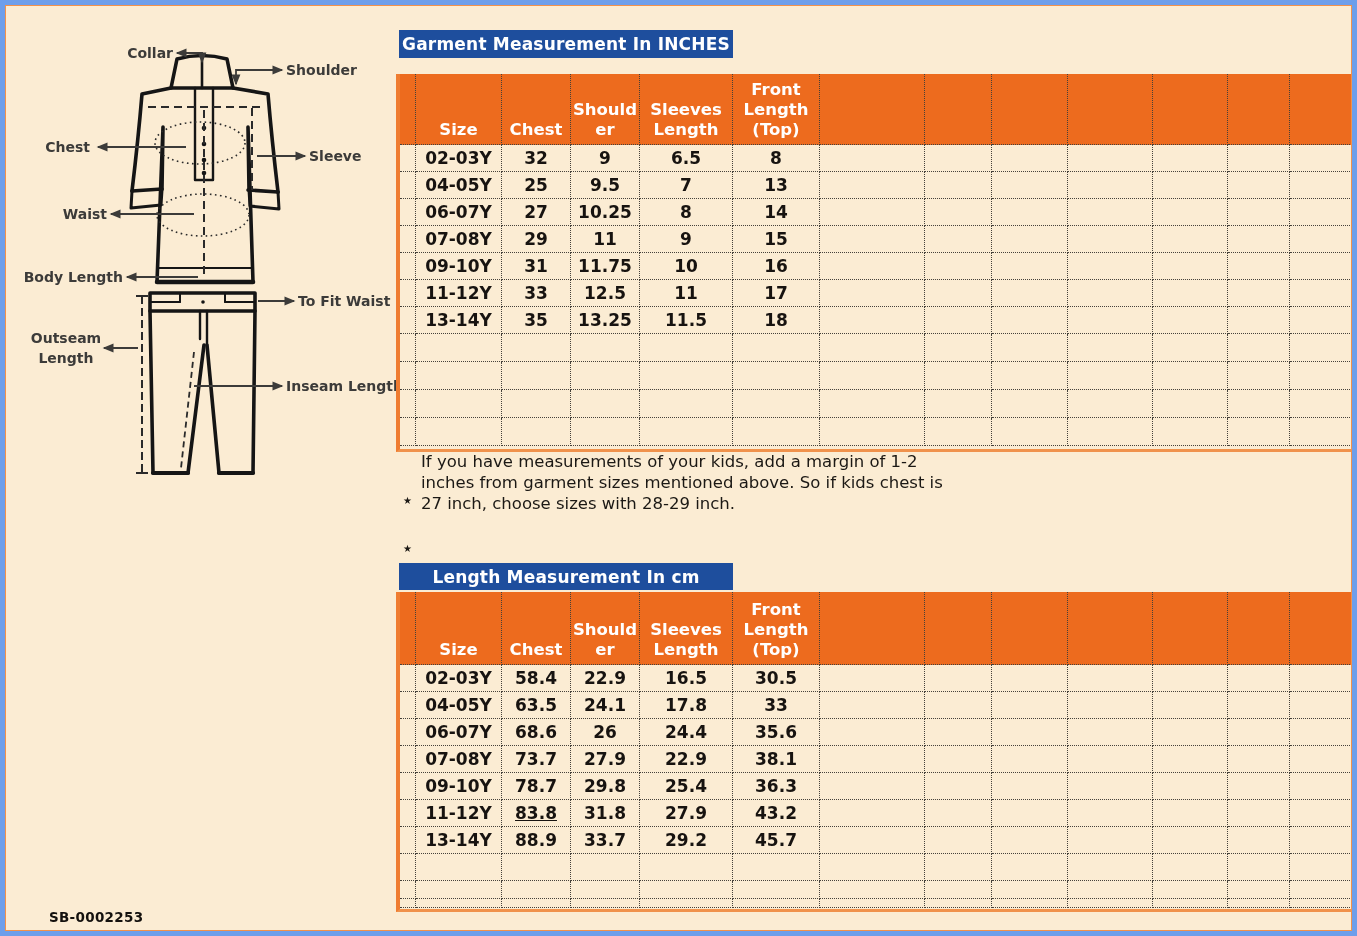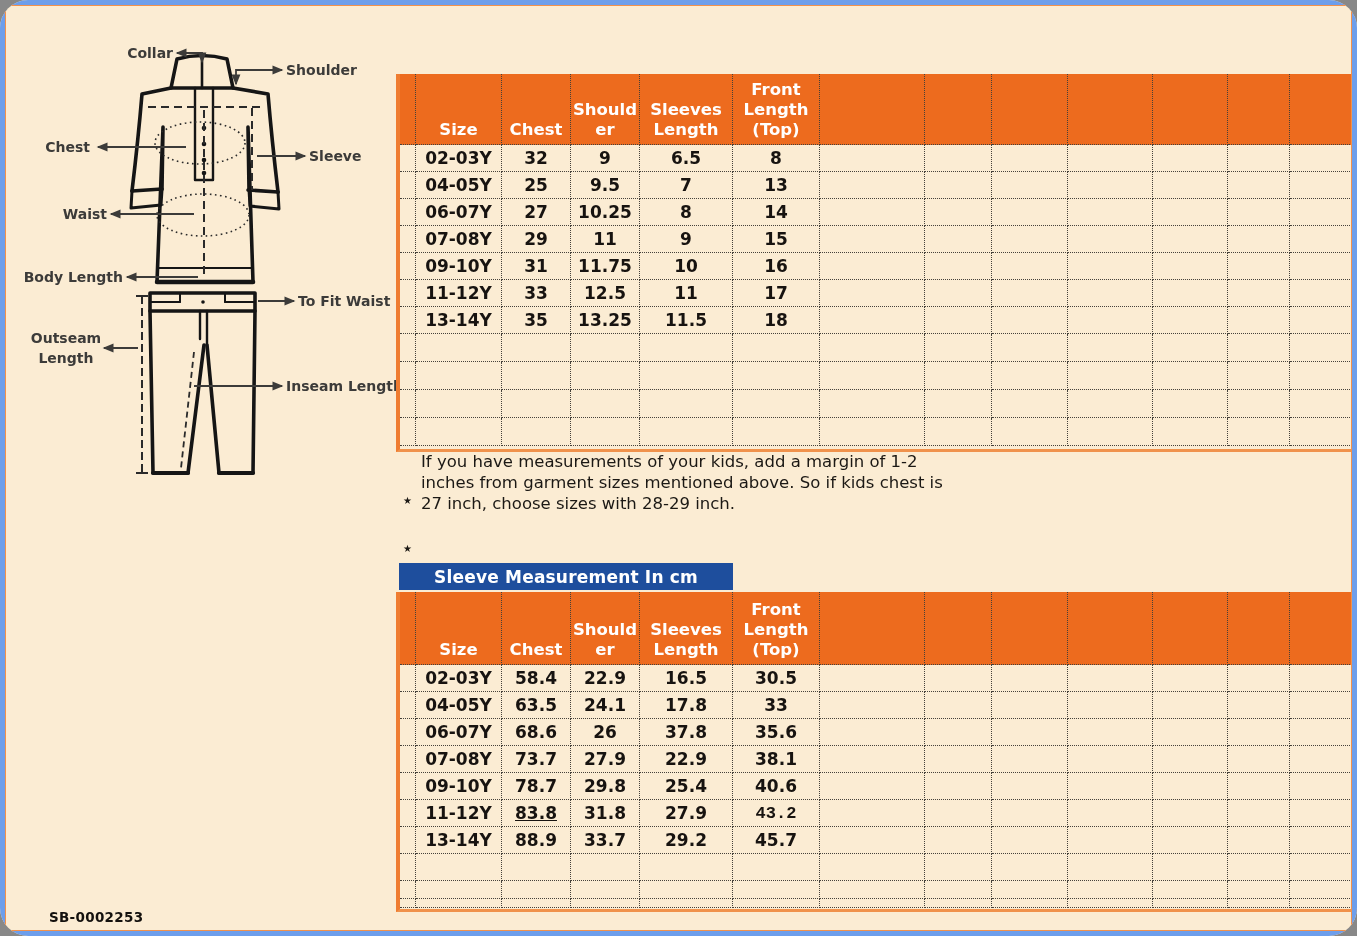--- a/index.html
+++ b/index.html
@@ -1,18 +1,18 @@
 <!DOCTYPE html>
 <html><head>
 <meta charset="utf-8">
 <style>
   html,body{margin:0;padding:0;background:#888;}
   .screen{
     position:relative;width:1357px;height:936px;background:#FBECD3;
-    font-family:"DejaVu Sans","Liberation Sans",sans-serif;overflow:hidden;border-radius:28px;
+    font-family:"DejaVu Sans","Liberation Sans",sans-serif;overflow:hidden;
   }
   .blue-frame{position:absolute;inset:0;border:5px solid #6D9EEB;pointer-events:none;z-index:60;box-sizing:border-box;}
   .orange-frame{position:absolute;inset:4px;border:2px solid #F2914B;pointer-events:none;z-index:59;box-sizing:border-box;}
 
   .title-box{
     position:absolute;left:399px;width:334px;background:#1E4E9D;color:#ffffff;
     font-weight:700;font-size:17px;display:flex;align-items:center;justify-content:center;
     letter-spacing:.2px;
   }
   #title-inches{top:30px;height:28px;}
@@ -130,20 +130,21 @@
     <text x="76" y="112" text-anchor="end">Chest</text>
     <text x="295" y="121" text-anchor="start">Sleeve</text>
     <text x="93" y="179" text-anchor="end">Waist</text>
     <text x="109" y="242" text-anchor="end">Body Length</text>
     <text x="284" y="266" text-anchor="start">To Fit Waist</text>
     <text x="52" y="303" text-anchor="middle">Outseam</text>
     <text x="52" y="323" text-anchor="middle">Length</text>
     <text x="272" y="351" text-anchor="start">Inseam Length</text>
   </svg>
 
+  <div class="title-box" id="title-inches">Garment Measurement In INCHES</div>
   <div class="sheet" id="table-inches" style="grid-template-columns: 16px 86px 69px 69px 93px 87px 105px 67px 76px 85px 75px 62px 70px;">
       <div class="hc" style="height: 71px;"></div>
       <div class="hc" style="height: 71px;">Size</div>
       <div class="hc" style="height: 71px;">Chest</div>
       <div class="hc" style="height: 71px;">Shoulder</div>
       <div class="hc" style="height: 71px;">Sleeves Length</div>
       <div class="hc" style="height: 71px;">Front Length (Top)</div>
       <div class="hc" style="height: 71px;"></div>
       <div class="hc" style="height: 71px;"></div>
       <div class="hc" style="height: 71px;"></div>
@@ -297,21 +298,21 @@
     </div>
 
   <div class="note" id="note-1">
     <span class="star">★</span>
     <span class="note-text">If you have measurements of your kids, add a margin of 1-2 inches from garment sizes mentioned above. So if kids chest is 27 inch, choose sizes with 28-29 inch.</span>
   </div>
   <div class="note" id="note-2">
     <span class="star">★</span>
   </div>
 
-  <div class="title-box" id="title-cm">Sleeve Measurement In cm</div>
+  <div class="title-box" id="title-cm">Length Measurement In cm</div>
   <div class="sheet" id="table-cm" style="grid-template-columns: 16px 86px 69px 69px 93px 87px 105px 67px 76px 85px 75px 62px 70px;">
       <div class="hc" style="height: 73px;"></div>
       <div class="hc" style="height: 73px;">Size</div>
       <div class="hc" style="height: 73px;">Chest</div>
       <div class="hc" style="height: 73px;">Shoulder</div>
       <div class="hc" style="height: 73px;">Sleeves Length</div>
       <div class="hc" style="height: 73px;">Front Length (Top)</div>
       <div class="hc" style="height: 73px;"></div>
       <div class="hc" style="height: 73px;"></div>
       <div class="hc" style="height: 73px;"></div>
@@ -342,21 +343,21 @@
       <div class="dc" style="height: 27px;"></div>
       <div class="dc" style="height: 27px;"></div>
       <div class="dc" style="height: 27px;"></div>
       <div class="dc" style="height: 27px;"></div>
       <div class="dc" style="height: 27px;"></div>
       <div class="dc" style="height: 27px;"></div>
       <div class="dc" style="height: 27px;"></div>
       <div class="dc" style="height: 27px;">06-07Y</div>
       <div class="dc" style="height: 27px;">68.6</div>
       <div class="dc" style="height: 27px;">26</div>
-      <div class="dc" style="height: 27px;">37.8</div>
+      <div class="dc" style="height: 27px;">24.4</div>
       <div class="dc" style="height: 27px;">35.6</div>
       <div class="dc" style="height: 27px;"></div>
       <div class="dc" style="height: 27px;"></div>
       <div class="dc" style="height: 27px;"></div>
       <div class="dc" style="height: 27px;"></div>
       <div class="dc" style="height: 27px;"></div>
       <div class="dc" style="height: 27px;"></div>
       <div class="dc" style="height: 27px;"></div>
       <div class="dc" style="height: 27px;"></div>
       <div class="dc" style="height: 27px;">07-08Y</div>
@@ -369,34 +370,34 @@
       <div class="dc" style="height: 27px;"></div>
       <div class="dc" style="height: 27px;"></div>
       <div class="dc" style="height: 27px;"></div>
       <div class="dc" style="height: 27px;"></div>
       <div class="dc" style="height: 27px;"></div>
       <div class="dc" style="height: 27px;"></div>
       <div class="dc" style="height: 27px;">09-10Y</div>
       <div class="dc" style="height: 27px;">78.7</div>
       <div class="dc" style="height: 27px;">29.8</div>
       <div class="dc" style="height: 27px;">25.4</div>
-      <div class="dc" style="height: 27px;">40.6</div>
+      <div class="dc" style="height: 27px;">36.3</div>
       <div class="dc" style="height: 27px;"></div>
       <div class="dc" style="height: 27px;"></div>
       <div class="dc" style="height: 27px;"></div>
       <div class="dc" style="height: 27px;"></div>
       <div class="dc" style="height: 27px;"></div>
       <div class="dc" style="height: 27px;"></div>
       <div class="dc" style="height: 27px;"></div>
       <div class="dc" style="height: 27px;"></div>
       <div class="dc" style="height: 27px;">11-12Y</div>
       <div class="dc" style="height: 27px; text-decoration: underline;">83.8</div>
       <div class="dc" style="height: 27px;">31.8</div>
       <div class="dc" style="height: 27px;">27.9</div>
-      <div class="dc" style="height: 27px; font-family: Liberation Mono, monospace;">43.2</div>
+      <div class="dc" style="height: 27px;">43.2</div>
       <div class="dc" style="height: 27px;"></div>
       <div class="dc" style="height: 27px;"></div>
       <div class="dc" style="height: 27px;"></div>
       <div class="dc" style="height: 27px;"></div>
       <div class="dc" style="height: 27px;"></div>
       <div class="dc" style="height: 27px;"></div>
       <div class="dc" style="height: 27px;"></div>
       <div class="dc" style="height: 27px;"></div>
       <div class="dc" style="height: 27px;">13-14Y</div>
       <div class="dc" style="height: 27px;">88.9</div>

